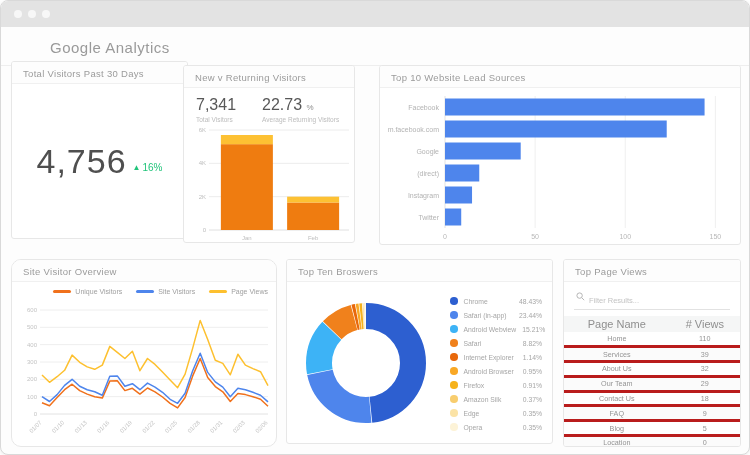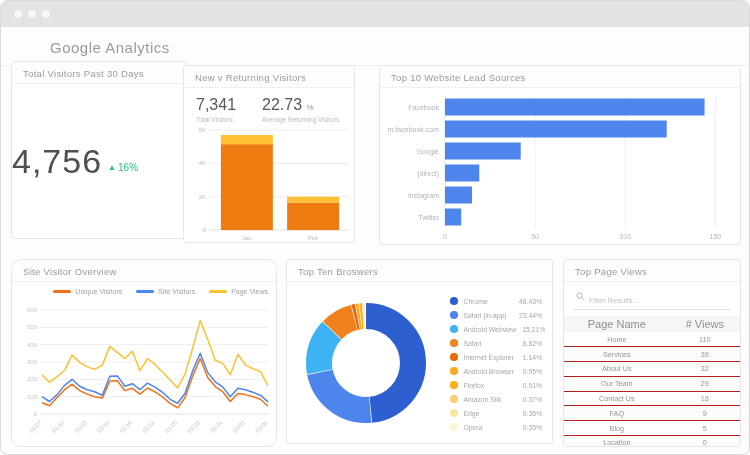--- a/index.html
+++ b/index.html
@@ -5,21 +5,21 @@
   * { margin:0; padding:0; box-sizing:border-box; }
   html,body { width:750px; height:455px; background:#fff; font-family:"Liberation Sans", sans-serif; }
   .window { position:absolute; inset:0; border:1px solid #d9d9d9; border-radius:8px; overflow:hidden; background:#fdfdfd; box-shadow:0 1px 4px rgba(0,0,0,.08); }
   .titlebar { height:26px; background:#e3e3e3; display:flex; align-items:center; padding-left:13px; gap:6px; }
   .dot { width:8px; height:8px; border-radius:50%; background:#f7f7f7; }
   .appheader { padding:12px 17px 9px; border-bottom:1px solid #eeeeee; }
   .apptitle { font-size:15px; color:#9a9a9a; letter-spacing:.5px; font-weight:400;margin-left:32px; }
   .panel { position:absolute; background:#fff; border:1px solid #e7e7e7; border-radius:3px; overflow:hidden; }
   .panel-title { padding:6px 11px; font-size:9.5px; color:#9b9b9b; letter-spacing:.3px; border-bottom:1px solid #f0f0f0; background:#fdfdfd; height:22px; }
   
-  .big-stat-wrap { position:absolute; top:22px; left:0; right:0; bottom:0; display:flex; align-items:center; justify-content:flex-start; gap:6px; }
+  .big-stat-wrap { position:absolute; top:22px; left:0; right:0; bottom:0; display:flex; align-items:center; justify-content:center; gap:6px; }
   .big-stat { font-size:34px; font-weight:300; color:#4f4f4f; letter-spacing:1px; }
   .delta { font-size:10px; color:#20c47a; display:flex; align-items:center; gap:2px; margin-top:12px; }
   .delta .tri { font-size:8px; }
   
   .stats-row { display:flex; gap:26px; padding:8px 12px 2px; }
   .stat-val { font-size:16px; color:#585858; font-weight:400; }
   .stat-suffix { font-size:8px; color:#8f8f8f; }
   .stat-label { font-size:6.5px; color:#bcbcbc; margin-top:2px; }
   
   .line-legend { position:absolute; top:28px; left:0; right:8px; display:flex; justify-content:flex-end; gap:14px; align-items:center; }
@@ -32,21 +32,21 @@
   .donut-legend .dotc { width:7.5px; height:7.5px; border-radius:50%; flex:none; }
   .donut-legend .name { flex:1; font-size:6.8px; color:#a6a6a6; white-space:nowrap; }
   .donut-legend .val { font-size:6.8px; color:#a6a6a6; }
   
   .filter-wrap { position:relative; margin:7px 10px 6px; }
   .filter-wrap input { width:100%; border:none; border-bottom:1px solid #e2e2e2; font-size:7.5px; color:#777; padding:3px 2px 4px 15px; outline:none; background:transparent; font-family:"Liberation Sans", sans-serif; }
   .filter-wrap input::placeholder { color:#c3c3c3; }
   .search-icon { position:absolute; left:2px; top:3px; }
   table.pv { width:100%; border-collapse:collapse; }
   table.pv th { background:#f5f6f6; font-size:11px; color:#8f8f8f; font-weight:400; height:16px; text-align:center; }
-  table.pv td { font-size:7.2px; color:#949494; text-align:center; height:14.8px; border-bottom:1px solid #b91c1c; }
+  table.pv td { font-size:7.2px; color:#949494; text-align:center; height:14.8px; border-bottom:3px solid #b91c1c; }
   table.pv tr:nth-child(even) td { background:#fbfbfb; }
   svg text { font-family:"Liberation Sans", sans-serif; }
 </style>
 </head>
 <body>
 
 <div class="window">
   <div class="titlebar">
     <span class="dot"></span>
     <span class="dot"></span>

